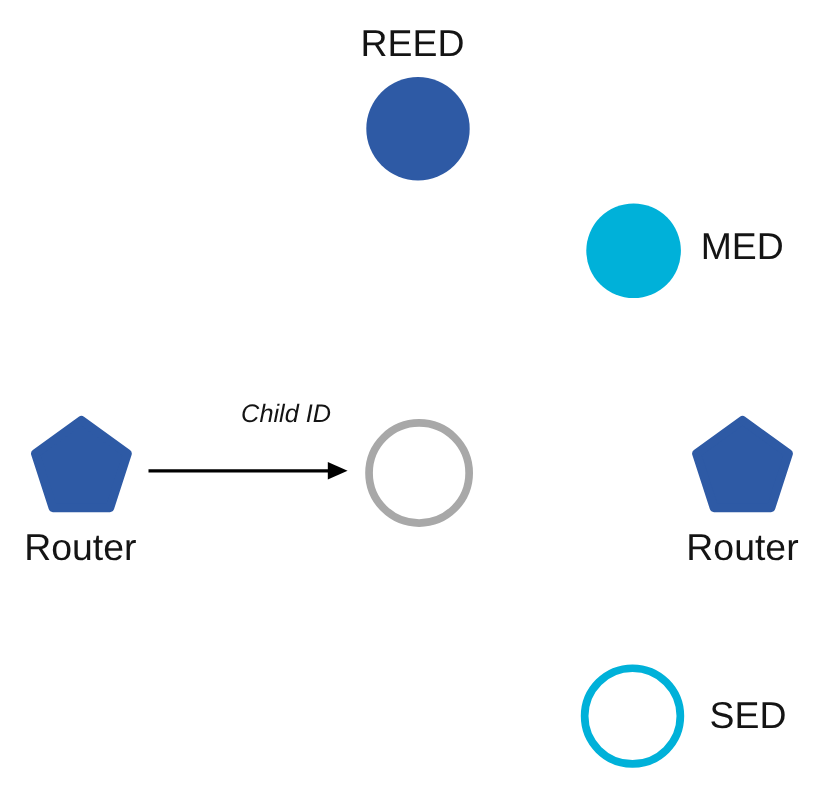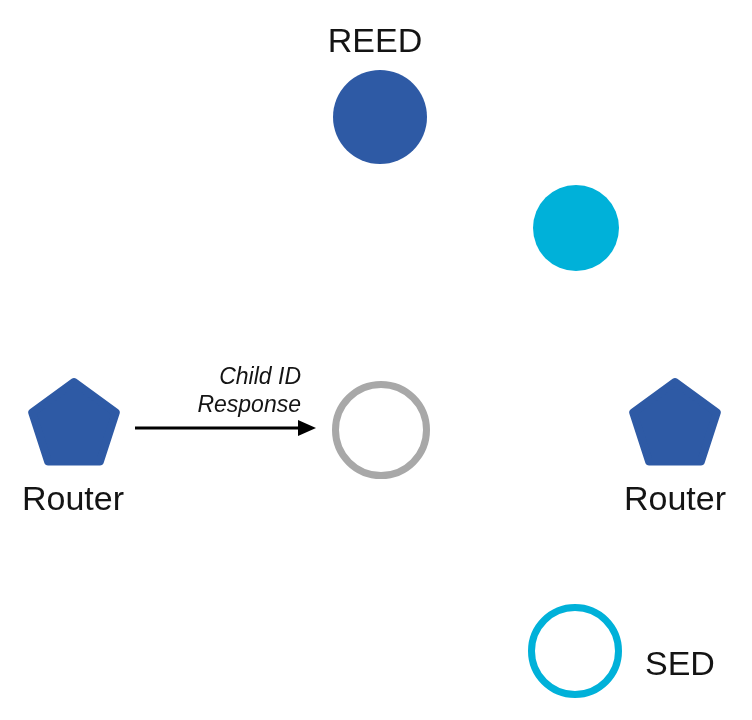--- a/index.html
+++ b/index.html
@@ -25,21 +25,21 @@
     font-size: 34px;
     color: #141414;
     white-space: nowrap;
     line-height: 1.15;
   }
   .label.centered { text-align: center; }
   .reed-label   { left: 280px; top: 21px;  width: 190px; }
   .med-label    { left: 637px; top: 205px; }
   .router-left-label  { left: 0px;   top: 479px; width: 146px; }
   .router-right-label { left: 602px; top: 479px; width: 146px; }
-  .sed-label    { left: 645px; top: 632px; margin-top: 12px; }
+  .sed-label    { left: 645px; top: 632px; }
   .msg-label {
     position: absolute;
     left: 151px;
     top: 362px;
     width: 150px;
     text-align: right;
     font-size: 23px;
     font-style: italic;
     color: #141414;
     line-height: 1.22;
@@ -67,25 +67,25 @@
     <circle cx="381" cy="430" r="45.5" fill="#ffffff" stroke-width="7" stroke="#A8A8A8"></circle>
 
     <circle cx="575" cy="651" r="43.5" fill="#ffffff" stroke-width="7" stroke="#00B1D9"></circle>
 
     <line x1="135" y1="428" x2="300" y2="428" stroke-width="3" stroke="#000000"></line>
     <polygon points="298,420 316,428 298,436" fill="#000000"></polygon>
   </svg>
 
   <div class="label centered reed-label">REED</div>
 
+  <div class="label med-label">MED</div>
 
   <div class="label centered router-left-label">Router</div>
 
   <div class="label centered router-right-label">Router</div>
 
   <div class="label sed-label">SED</div>
 
   <div class="msg-label">
     <span>Child ID</span><br>
-    <span>Response</span>
   </div>
 
 </div>
 
 </body></html>

